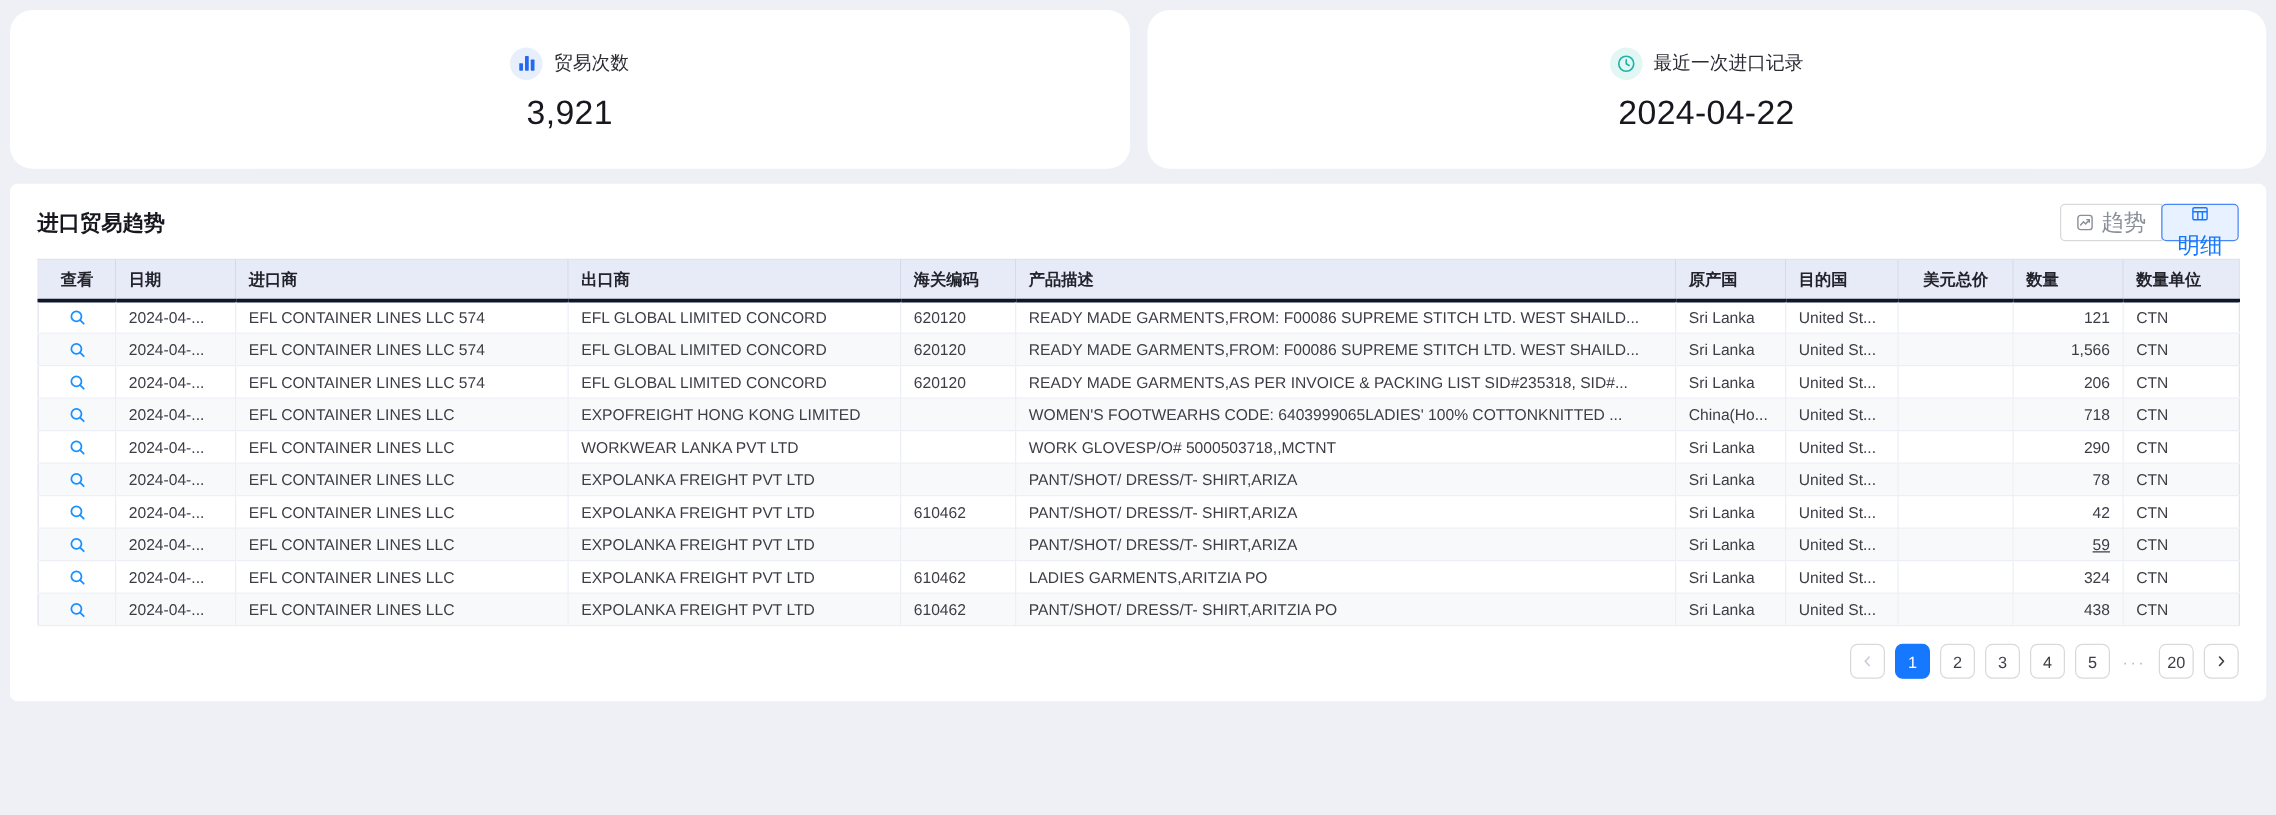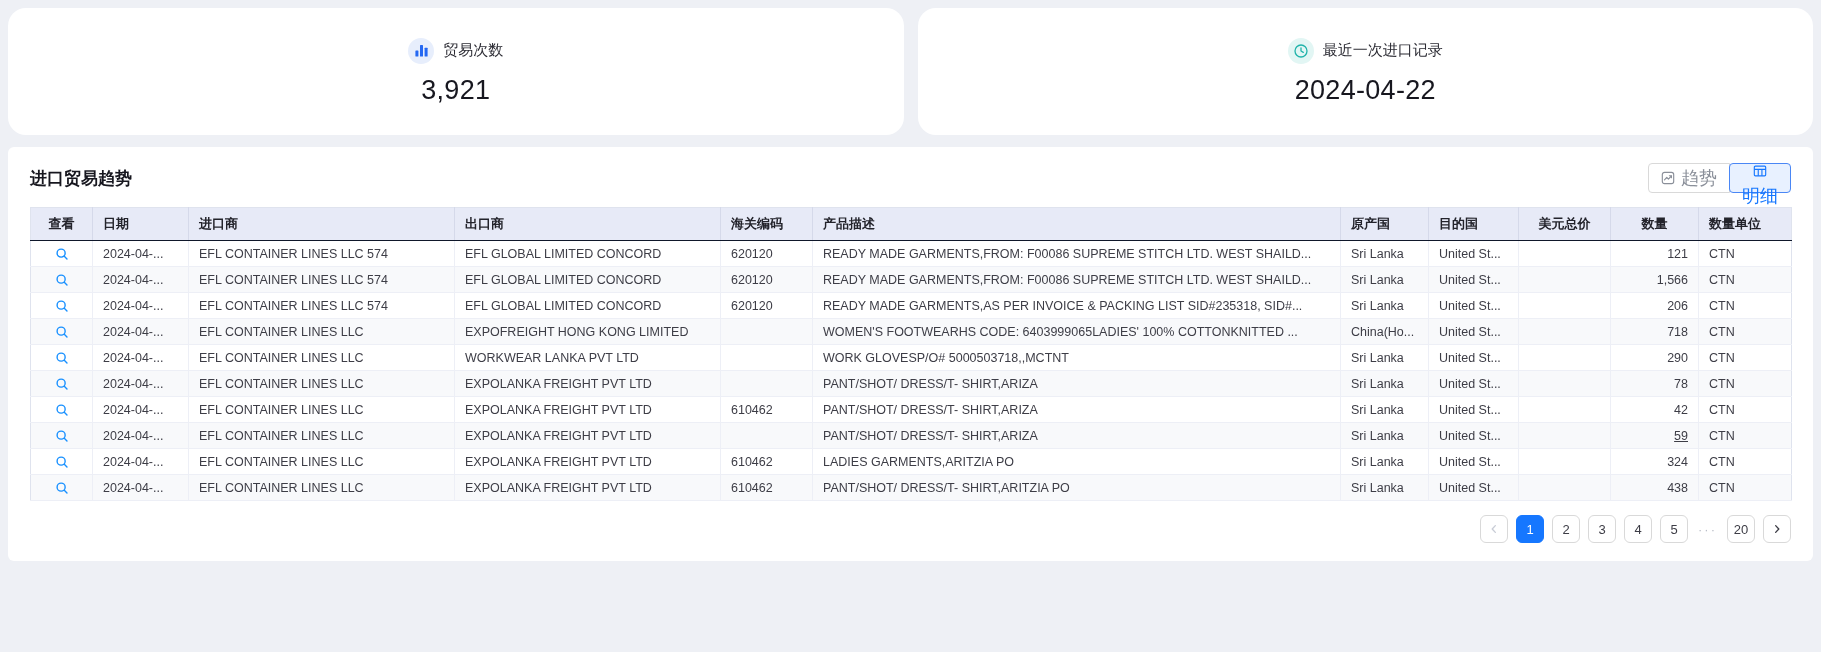--- a/index.html
+++ b/index.html
@@ -33,21 +33,21 @@
   .tbtn.detail { border-radius:0 4px 4px 0; margin-left:-1px;flex-direction:column; }
   .tbtn.active { background:#e8f1ff; border-color:#4a87f5; color:#1677ff; position:relative; z-index:1; border-radius:4px; }
   
   table.data-table {
     width:100%; border-collapse:collapse; table-layout:fixed; margin-top:14px;
     border:1px solid #dfe3ee;
   }
   .data-table th {
     background:#e7eaf7; height:33px; padding:0 10px;
     font-size:13px; font-weight:700; color:#23232b; text-align:left;
-    border-right:1px solid #d5d9ea; border-bottom:1px solid #0f172a;
+    border-right:1px solid #d5d9ea; border-bottom:3px solid #0f172a;
     white-space:nowrap; overflow:hidden;
   }
   .data-table th:last-child { border-right:none; }
   .data-table td {
     height:26px; padding:0 10px; font-size:12.5px; color:#3d3d46;
     border-right:1px solid #edeff6; border-bottom:1px solid #edeff6;
     white-space:nowrap; overflow:hidden; background:#fff;
   }
   .data-table td:last-child { border-right:none; }
   .data-table tr.stripe td { background:#f8f9fb; }
@@ -144,21 +144,21 @@
       <tr>
           <th style="text-align: center;">查看</th>
           <th>日期</th>
           <th>进口商</th>
           <th>出口商</th>
           <th>海关编码</th>
           <th>产品描述</th>
           <th>原产国</th>
           <th>目的国</th>
           <th style="text-align: center;">美元总价</th>
-          <th style="text-align: center;">数量</th>
+          <th style="text-align: left;">数量</th>
           <th>数量单位</th>
         </tr>
     </thead>
     <tbody>
         <tr>
           <td style="text-align: center;"><span class="view-btn">
               <span style="display:inline-flex">
                 <svg width="14" height="14" viewBox="0 0 16 16" fill="none" stroke="#1890ff" stroke-width="1.6" stroke-linecap="round">
                   <circle cx="7" cy="7" r="4.6"></circle>
                   <path d="M10.6 10.6L13.7 13.7"></path>

